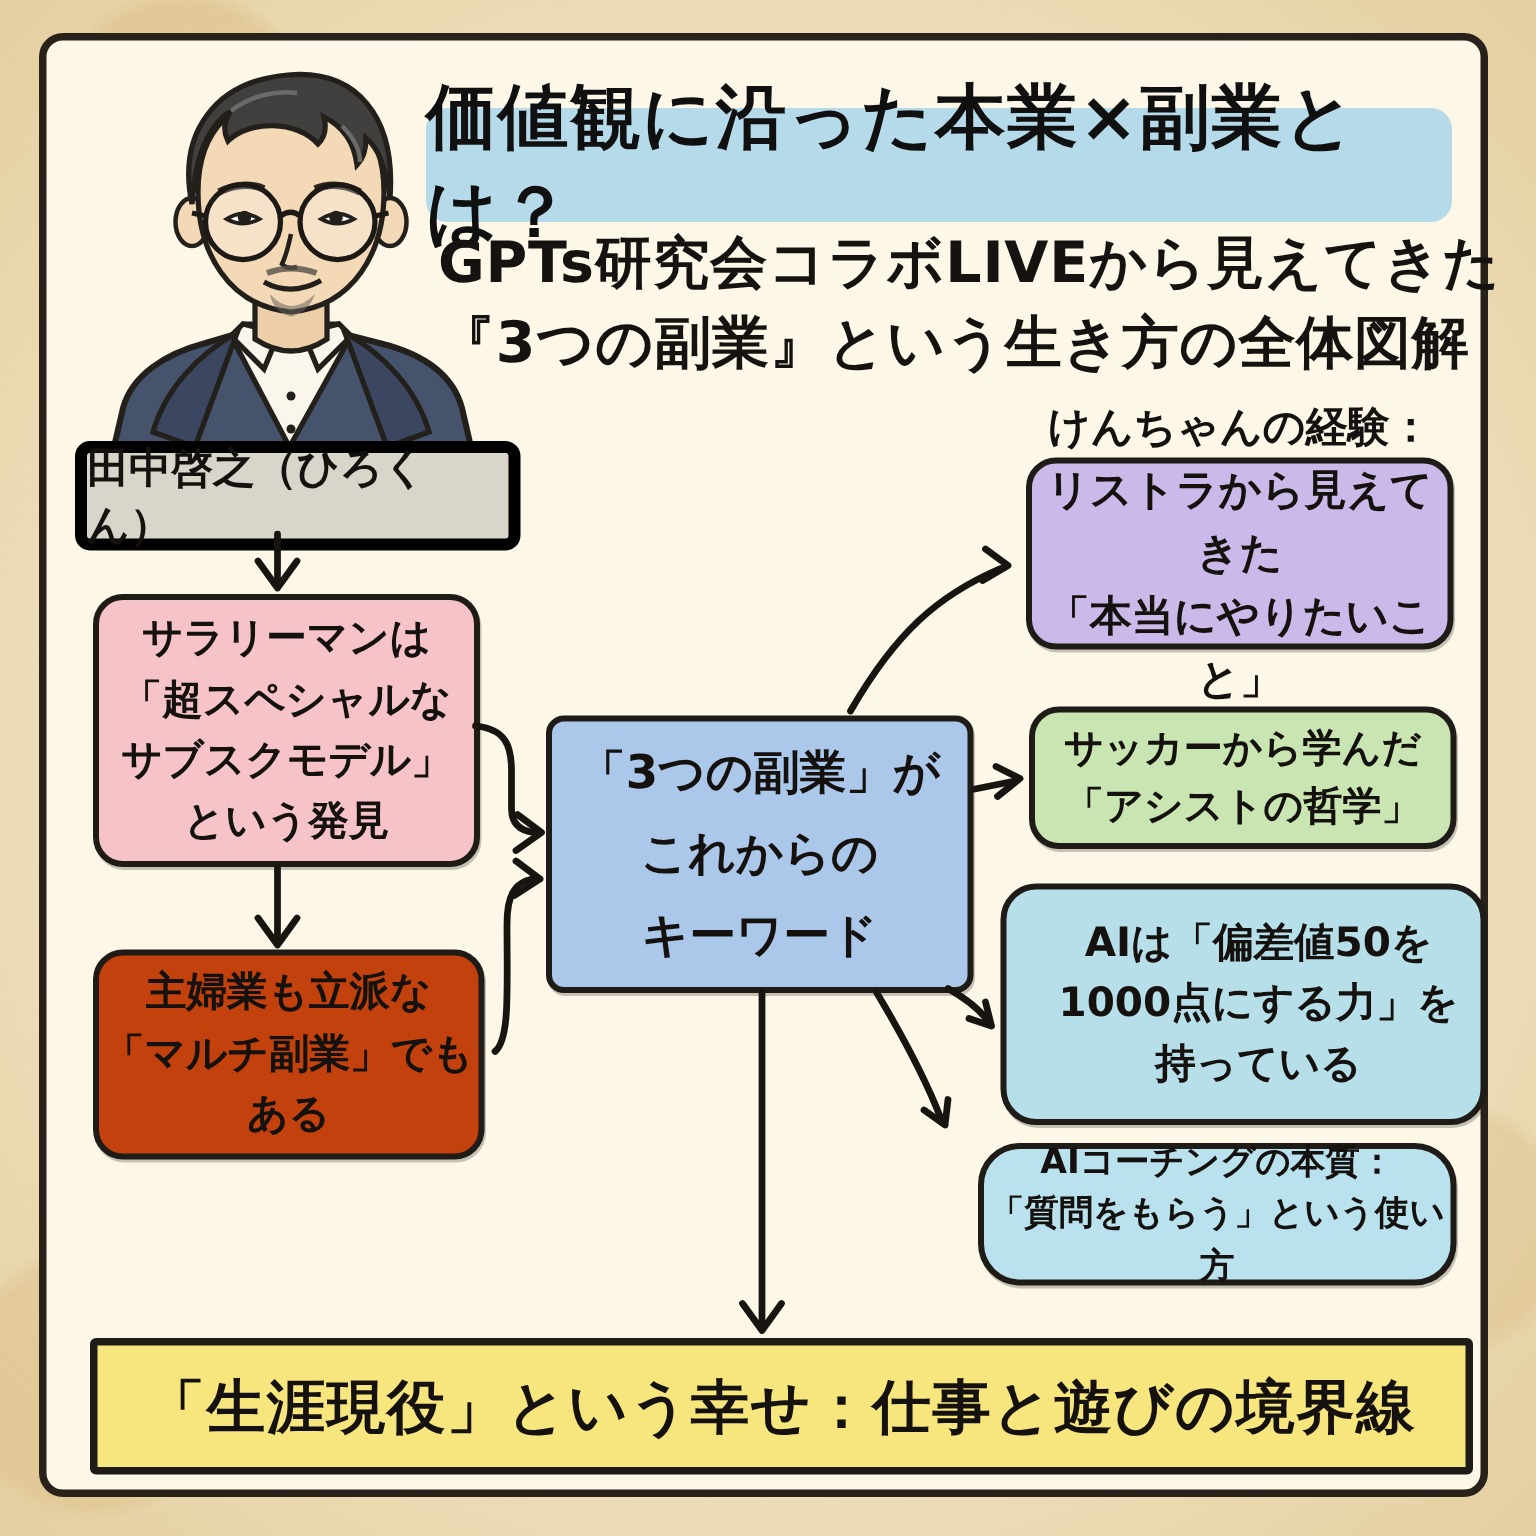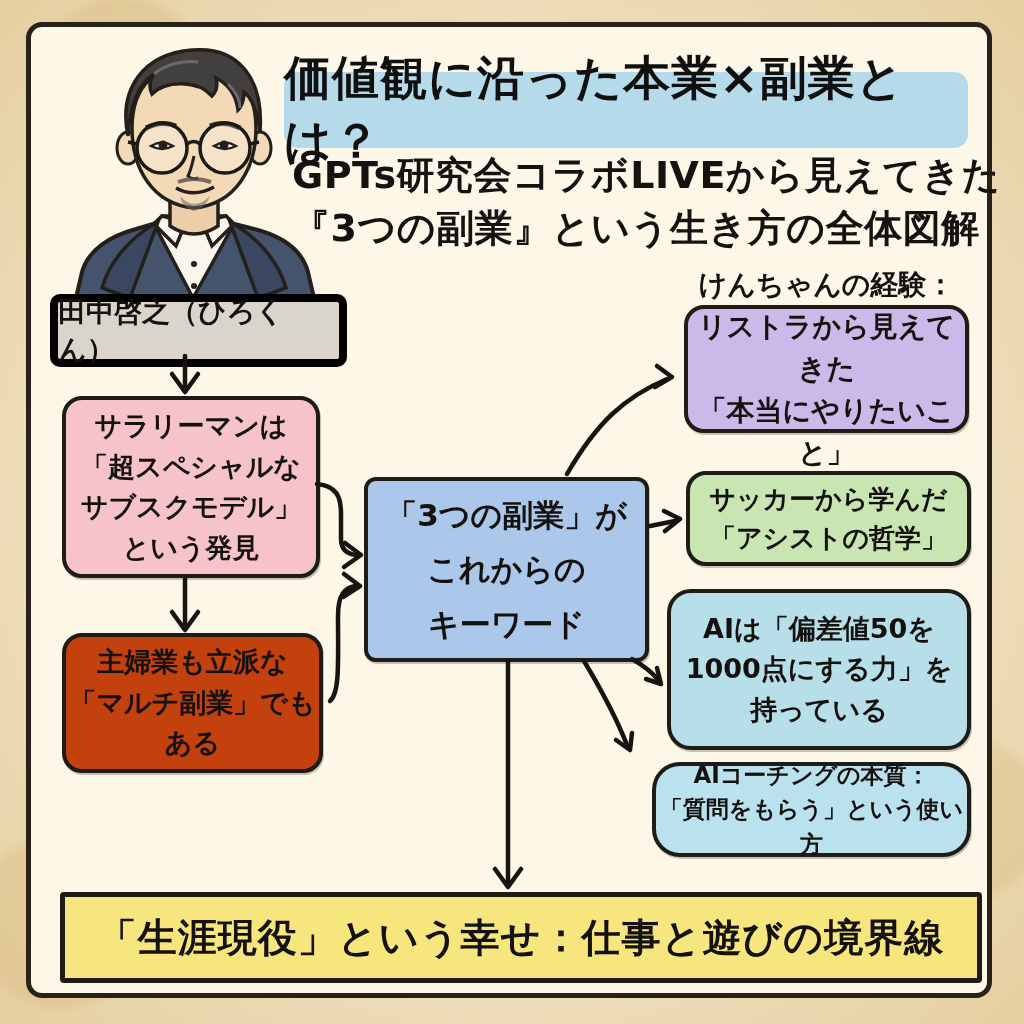--- a/index.html
+++ b/index.html
@@ -121,21 +121,21 @@
 これからの
 キーワード</div>
 
 <div class="node" style="left: 684px; top: 305px; width: 277px; height: 120px; font-size: 28px; background: rgb(203, 185, 233);">けんちゃんの経験：
 リストラから見えてきた
 「本当にやりたいこと」</div>
 
 <div class="node" style="left: 686px; top: 471px; width: 277px; height: 87px; font-size: 26px; background: rgb(201, 229, 178);">サッカーから学んだ
 「アシストの哲学」</div>
 
-<div class="node" style="left: 667px; top: 589px; width: 296px; height: 153px; font-size: 27px; border-radius: 24px; background: rgb(182, 223, 233);">AIは「偏差値50を
+<div class="node" style="left: 667px; top: 589px; width: 296px; height: 153px; font-size: 27px; border-radius: 24px; background: rgb(182, 223, 233); padding-left: 20px;">AIは「偏差値50を
 1000点にする力」を
 持っている</div>
 
 <div class="node" style="left: 652px; top: 762px; width: 311px; height: 87px; font-size: 23px; border-radius: 28px; background: rgb(185, 226, 238);">AIコーチングの本質：
 「質問をもらう」という使い方</div>
 
 <div class="banner" style="background: rgb(247, 230, 126);">「生涯現役」という幸せ：仕事と遊びの境界線</div>
 
 <svg class="arrows" viewBox="0 0 1024 1024">
   <g>

